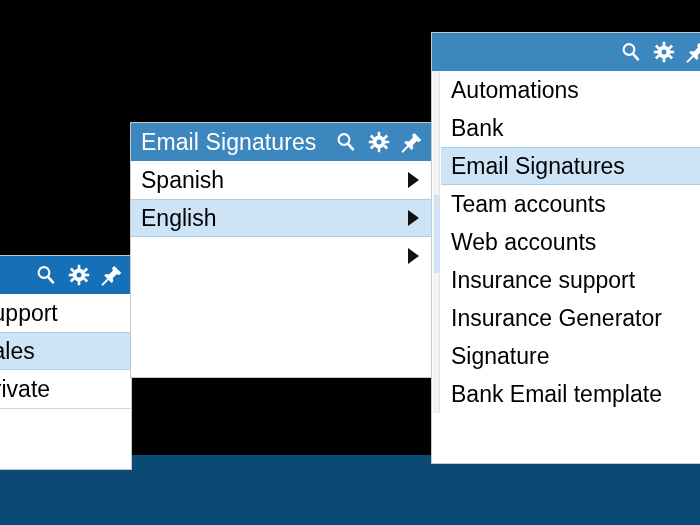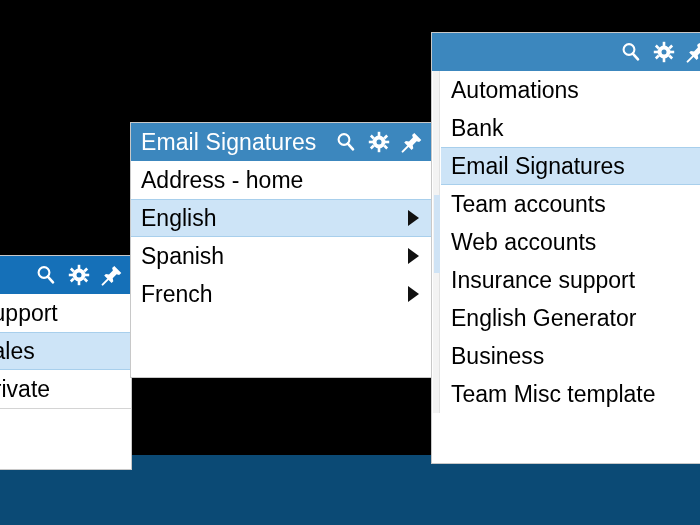--- a/index.html
+++ b/index.html
@@ -263,32 +263,28 @@
             <g fill="#fff">
               <path d="M13.3 1.9 L20.3 8.9 L18.1 11.1 L15.6 10.3 L11.7 14.2 L12.3 17.3 L10.6 19 L3.2 11.6 L4.9 9.9 L8 10.5 L11.9 6.6 L11.1 4.1 Z"></path>
               <line x1="7.6" y1="14.6" x2="1.6" y2="20.6" stroke="#fff" stroke-width="2" stroke-linecap="round"></line>
             </g>
           </svg>
       </span>
     </span>
   </div>
   <ul class="menu-list">
     <li class="menu-item">
-      <span class="label">Address - home</span>
+      <span class="label">Spanish</span>
+      <span class="arrow"></span>
     </li>
     <li class="menu-item selected">
       <span class="label">English</span>
       <span class="arrow"></span>
     </li>
     <li class="menu-item">
-      <span class="label">Spanish</span>
-      <span class="arrow"></span>
-    </li>
-    <li class="menu-item">
-      <span class="label">French</span>
       <span class="arrow"></span>
     </li>
   </ul>
 </div>
 
 <div class="panel" id="panel-right">
   <div class="panel-header">
     <span class="header-title"></span>
     <span class="header-spacer"></span>
     <span class="header-icons">
@@ -343,23 +339,23 @@
       <li class="menu-item">
         <span class="label">Team accounts</span>
       </li>
       <li class="menu-item">
         <span class="label">Web accounts</span>
       </li>
       <li class="menu-item">
         <span class="label">Insurance support</span>
       </li>
       <li class="menu-item">
-        <span class="label">English Generator</span>
-      </li>
-      <li class="menu-item">
-        <span class="label">Business</span>
-      </li>
-      <li class="menu-item">
-        <span class="label">Team Misc template</span>
+        <span class="label">Insurance Generator</span>
+      </li>
+      <li class="menu-item">
+        <span class="label">Signature</span>
+      </li>
+      <li class="menu-item">
+        <span class="label">Bank Email template</span>
       </li>
     </ul>
   </div>
 </div>
 
 </body></html>

